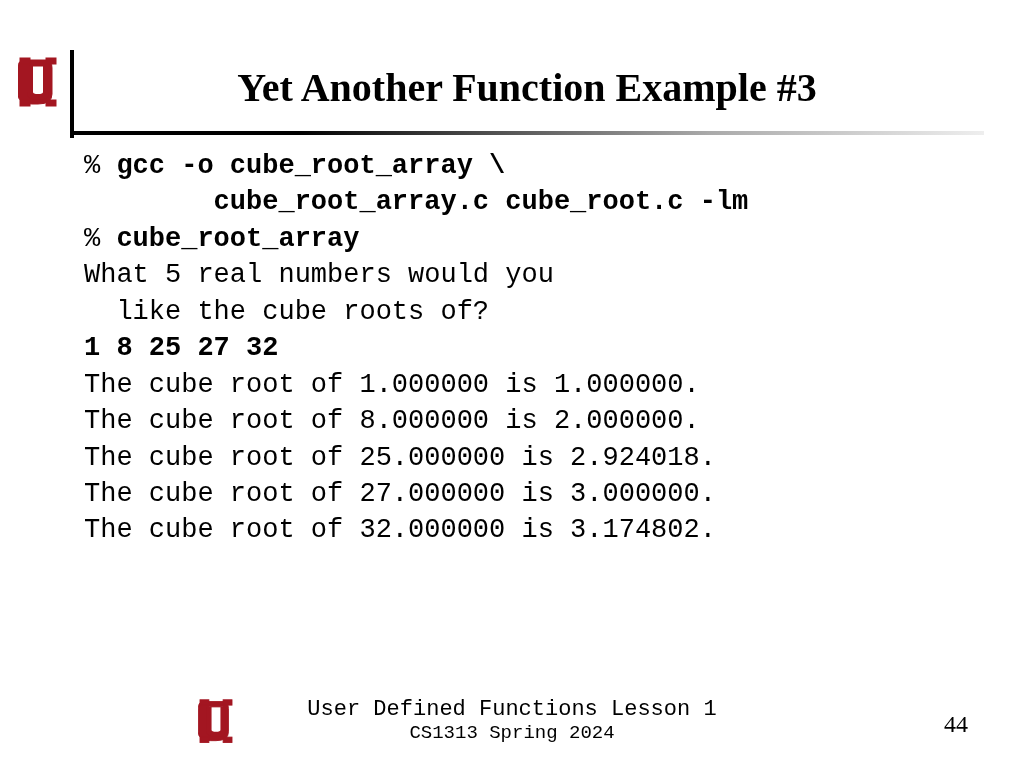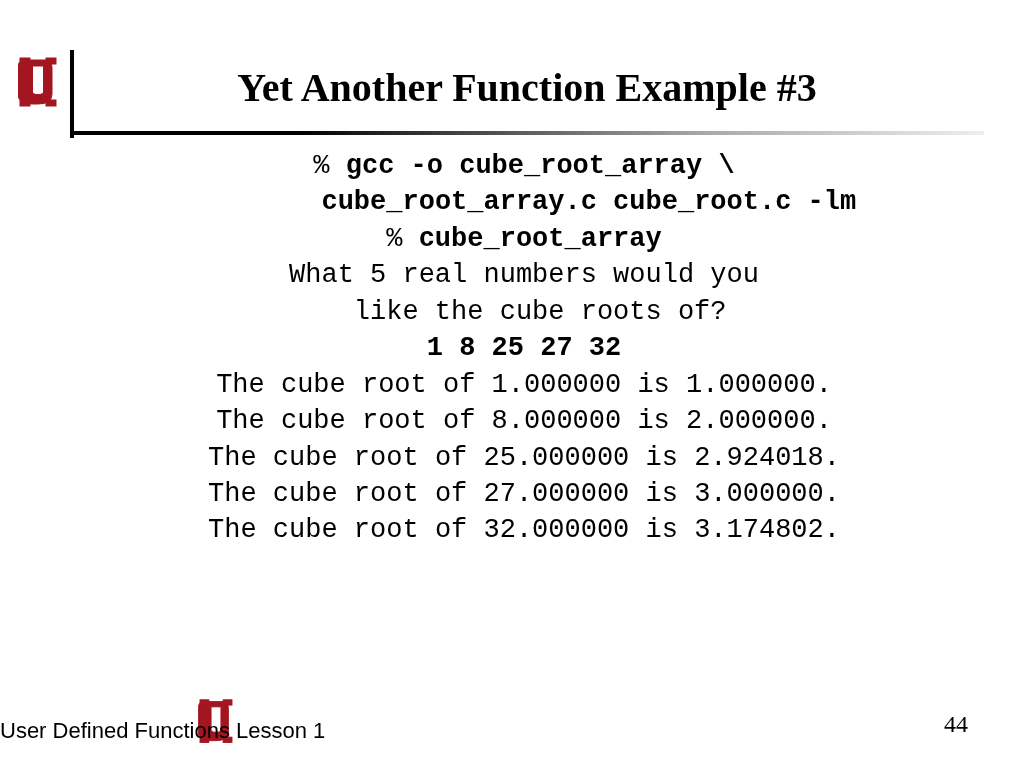--- a/index.html
+++ b/index.html
@@ -58,29 +58,29 @@
   }
   .content {
     position: absolute;
     left: 84px;
     top: 148px;
     right: 60px;
     font-family: "Courier New", Courier, monospace;
     font-size: 27px;
     line-height: 1.35;
     white-space: pre;
-    text-align: center;
   }
   .b { font-weight: bold; }
   .footer {
     position: absolute;
     left: 0;
     right: 0;
     bottom: 24px;
-    font-family: Liberation Sans, sans-serif;
+    text-align: center;
+    font-family: Liberation Mono, monospace;
   }
   .footer .f1 { font-size: 22px; }
   .footer .f2 { font-size: 19px; }
   .pagenum {
     position: absolute;
     right: 56px;
     bottom: 30px;
     font-size: 24px;
     font-family: "Times New Roman", Times, serif;
     text-align: right;
@@ -133,17 +133,18 @@
         <rect x="2" y="2" width="10" height="6" fill="#a31621"></rect>
         <rect x="28" y="2" width="10" height="6" fill="#a31621"></rect>
         <rect x="2" y="44" width="10" height="6" fill="#a31621"></rect>
         <rect x="28" y="44" width="10" height="6" fill="#a31621"></rect>
       </g>
     </svg>
   </div>
 
   <div class="footer">
     <div class="f1">User Defined Functions Lesson 1</div>
+    <div class="f2">CS1313 Spring 2024</div>
   </div>
 
   <div class="pagenum">44</div>
 
 </div>
 
 </body></html>

